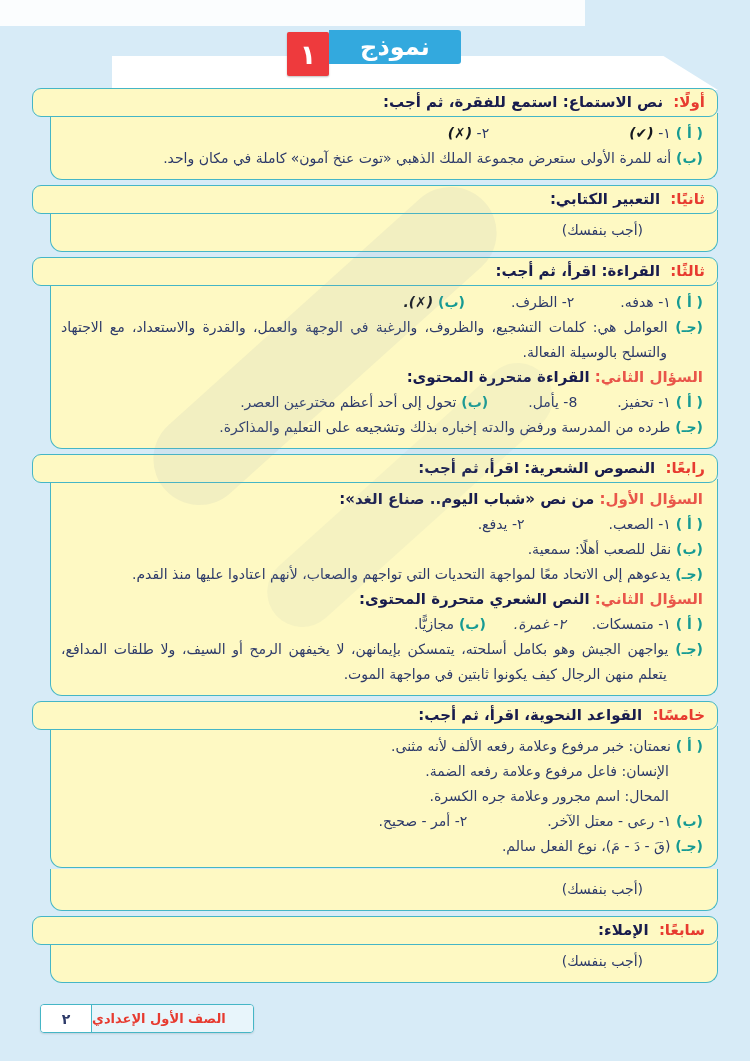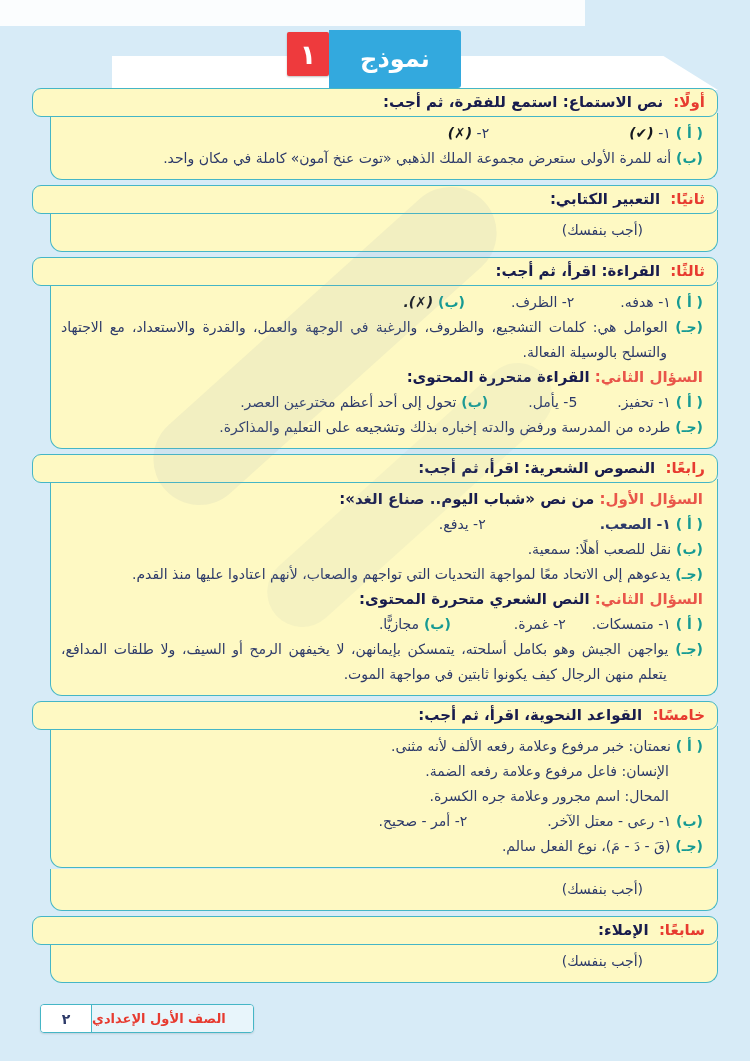--- a/index.html
+++ b/index.html
@@ -18,21 +18,21 @@
     clip-path:polygon(0 0,91% 0,100% 100%,0 100%);
   }
   
   .banner{position:absolute;top:30px;left:287px;height:42px;display:flex;direction:ltr;z-index:9;}
   .banner-num{
     width:42px;height:44px;margin-top:2px;background:#ee3a3d;color:#fff;
     display:flex;align-items:center;justify-content:center;
     font-size:27px;font-weight:bold;border-radius:2px;box-shadow:0 1px 2px rgba(0,0,0,.25);
   }
   .banner-title{
-    width:132px;height:58px;background:#33a9de;color:#fff;
+    width:132px;height:34px;background:#33a9de;color:#fff;
     display:flex;align-items:center;justify-content:center;
     font-size:24px;font-weight:bold;border-radius:0 3px 3px 0;
   }
   
   .wm{position:absolute;z-index:6;pointer-events:none;border-radius:60px;background:rgba(140,160,178,.10);}
   .wm-a{top:300px;left:110px;width:430px;height:92px;transform:rotate(-42deg);}
   .wm-b{top:460px;left:230px;width:360px;height:70px;transform:rotate(-42deg);background:rgba(140,160,178,.08);}
   
   #sections{position:absolute;top:88px;right:32px;left:32px;display:flex;flex-direction:column;gap:5px;z-index:2;}
   .card{position:relative;}
@@ -104,33 +104,33 @@
       <div class="cbody">
         <div class="line" style="padding-right: 60px;"><span class="seg-t">(أجب بنفسك)</span></div>
       </div>
     </section>
     <section class="card">
       <div class="tab"><span class="lbl">ثالثًا:</span> <span class="ttl">القراءة: اقرأ، ثم أجب:</span></div>
       <div class="cbody">
         <div class="line"><span class="seg-m">( أ ) </span><span class="seg-t" style="margin-left: 46px;">١- هدفه.</span><span class="seg-t" style="margin-left: 46px;">٢- الظرف.</span><span class="seg-m">(ب) </span><span class="seg-b">(✗).</span></div>
         <div class="line hang justify"><span class="seg-m">(جـ) </span><span class="seg-t">العوامل هي: كلمات التشجيع، والظروف، والرغبة في الوجهة والعمل، والقدرة والاستعداد، مع الاجتهاد والتسلح بالوسيلة الفعالة.</span></div>
         <div class="line"><span class="seg-r">السؤال الثاني:</span><span class="seg-h"> القراءة متحررة المحتوى:</span></div>
-        <div class="line"><span class="seg-m">( أ ) </span><span class="seg-t" style="margin-left: 40px;">١- تحفيز.</span><span class="seg-t" style="margin-left: 40px;">5- يأمل.</span><span class="seg-m">(ب) </span><span class="seg-t">تحول إلى أحد أعظم مخترعين العصر.</span></div>
+        <div class="line"><span class="seg-m">( أ ) </span><span class="seg-t" style="margin-left: 40px;">١- تحفيز.</span><span class="seg-t" style="margin-left: 40px;">8- يأمل.</span><span class="seg-m">(ب) </span><span class="seg-t">تحول إلى أحد أعظم مخترعين العصر.</span></div>
         <div class="line"><span class="seg-m">(جـ) </span><span class="seg-t">طرده من المدرسة ورفض والدته إخباره بذلك وتشجيعه على التعليم والمذاكرة.</span></div>
       </div>
     </section>
     <section class="card">
       <div class="tab"><span class="lbl">رابعًا:</span> <span class="ttl">النصوص الشعرية: اقرأ، ثم أجب:</span></div>
       <div class="cbody">
         <div class="line"><span class="seg-r">السؤال الأول:</span><span class="seg-h"> من نص «شباب اليوم.. صناع الغد»:</span></div>
-        <div class="line"><span class="seg-m">( أ ) </span><span class="seg-t" style="margin-left: 114px; font-weight: bold;">١- الصعب.</span><span class="seg-t">٢- يدفع.</span></div>
+        <div class="line"><span class="seg-m">( أ ) </span><span class="seg-t" style="margin-left: 84px;">١- الصعب.</span><span class="seg-t">٢- يدفع.</span></div>
         <div class="line"><span class="seg-m">(ب) </span><span class="seg-t">نقل للصعب أهلًا: سمعية.</span></div>
         <div class="line"><span class="seg-m">(جـ) </span><span class="seg-t">يدعوهم إلى الاتحاد معًا لمواجهة التحديات التي تواجهم والصعاب، لأنهم اعتادوا عليها منذ القدم.</span></div>
         <div class="line"><span class="seg-r">السؤال الثاني:</span><span class="seg-h"> النص الشعري متحررة المحتوى:</span></div>
-        <div class="line"><span class="seg-m">( أ ) </span><span class="seg-t" style="margin-left: 26px;">١- متمسكات.</span><span class="seg-t" style="margin-left: 63px;">٢- غمرة.</span><span class="seg-m">(ب) </span><span class="seg-t">مجازيًّا.</span></div>
+        <div class="line"><span class="seg-m">( أ ) </span><span class="seg-t" style="margin-left: 26px;">١- متمسكات.</span><span class="seg-t" style="margin-left: 28px; font-style: italic;">٢- غمرة.</span><span class="seg-m">(ب) </span><span class="seg-t">مجازيًّا.</span></div>
         <div class="line hang justify"><span class="seg-m">(جـ) </span><span class="seg-t">يواجهن الجيش وهو بكامل أسلحته، يتمسكن بإيمانهن، لا يخيفهن الرمح أو السيف، ولا طلقات المدافع، يتعلم منهن الرجال كيف يكونوا ثابتين في مواجهة الموت.</span></div>
       </div>
     </section>
     <section class="card">
       <div class="tab"><span class="lbl">خامسًا:</span> <span class="ttl">القواعد النحوية، اقرأ، ثم أجب:</span></div>
       <div class="cbody">
         <div class="line"><span class="seg-m">( أ ) </span><span class="seg-t">نعمتان: خبر مرفوع وعلامة رفعه الألف لأنه مثنى.</span></div>
         <div class="line" style="padding-right: 34px;"><span class="seg-t">الإنسان: فاعل مرفوع وعلامة رفعه الضمة.</span></div>
         <div class="line" style="padding-right: 34px;"><span class="seg-t">المحال: اسم مجرور وعلامة جره الكسرة.</span></div>
         <div class="line"><span class="seg-m">(ب) </span><span class="seg-t" style="margin-left: 80px;">١- رعى - معتل الآخر.</span><span class="seg-t">٢- أمر - صحيح.</span></div>

